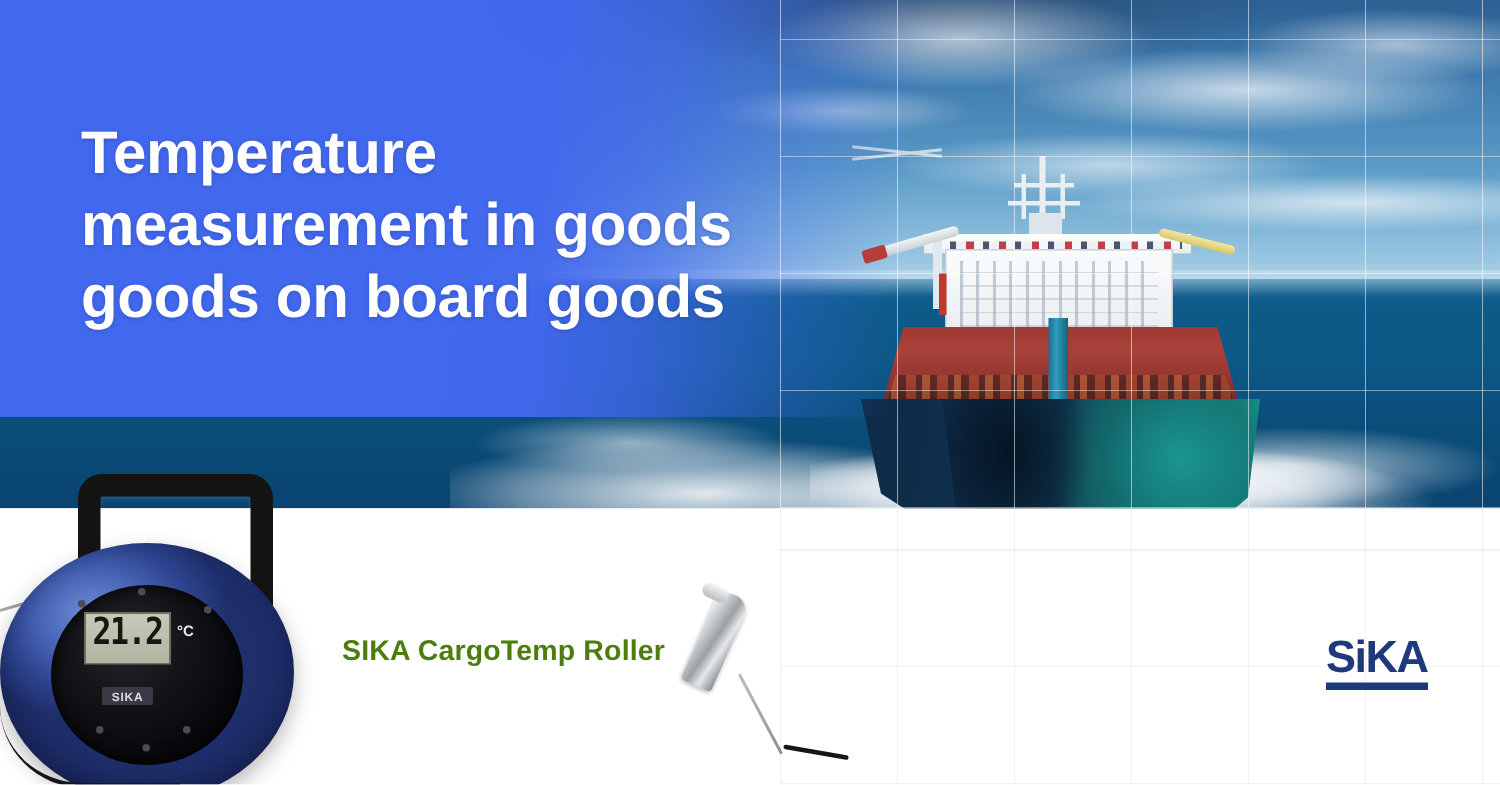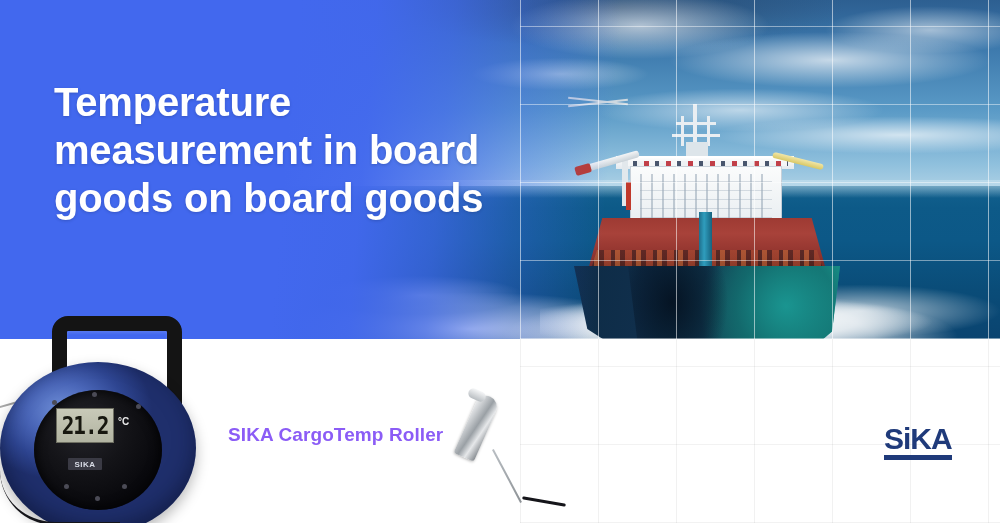--- a/index.html
+++ b/index.html
@@ -126,21 +126,21 @@
     clip-path:polygon(0% 0%, 100% 0%, 97% 52%, 78% 86%, 54% 100%, 30% 84%, 5% 50%);
   }
   .hull-shadow{
     position:absolute;left:60px;top:166px;width:120px;height:120px;
     background:radial-gradient(ellipse 70px 100px at 44px 36px, rgba(3,14,28,.85) 0%, rgba(3,14,28,.35) 55%, rgba(3,14,28,0) 80%);
     clip-path:polygon(0% 0%, 100% 0%, 88% 70%, 50% 100%, 8% 64%);
   }
 
   
   .blue-panel{
-    position:absolute;left:0;top:0;width:620px;height:339px;
+    position:absolute;left:0;top:0;width:620px;height:278px;
     background:linear-gradient(95deg,
       #4268ee 0%, #4268ee 46%, rgba(66,104,238,.96) 58%,
       rgba(66,104,238,.72) 70%, rgba(66,104,238,.34) 82%, rgba(66,104,238,0) 96%);
   }
 
   .headline{
     position:absolute;left:54px;top:78px;width:520px;
     color:#ffffff;
     font-size:40px;line-height:48px;font-weight:bold;
     letter-spacing:-.2px;
@@ -188,21 +188,21 @@
   .face{
     position:absolute;left:40px;top:90px;width:128px;height:120px;
     border-radius:50%;
     background:radial-gradient(ellipse 80px 80px at 50px 38px, #24242a 0%, #141418 52%, #08080c 100%);
     box-shadow:inset 0 0 12px rgba(0,0,0,.9);
   }
   .lcd{
     position:absolute;left:62px;top:108px;width:56px;height:33px;
     background:linear-gradient(#c8c9b8,#b2b4a2);
     border:1px solid #6e6f62;
-    display:flex;align-items:center;justify-content:center;
+    display:flex;align-items:flex-start;justify-content:center;
   }
   .lcd-text{
     font-family:"DejaVu Sans Mono","Liberation Mono",monospace;
     font-size:21px;font-weight:bold;color:#17170f;letter-spacing:-1px;
     transform:scaleY(1.18);
   }
   .unit{
     position:absolute;left:124px;top:116px;
     font-size:10px;font-weight:bold;color:#e8e8e8;
   }
@@ -247,21 +247,21 @@
   .roller-cable{
     position:absolute;left:0px;top:470px;width:200px;height:60px;
     border-bottom:3px solid #15151a;
     border-radius:0 0 0 120px;
     width:120px;height:52px;
   }
 
   
   .product-label{
     position:absolute;left:228px;top:424px;
-    font-size:19px;font-weight:bold;color:#8b5cf6;
+    font-size:19px;font-weight:bold;color:#4d7c0f;
     letter-spacing:.1px;
   }
 
   
   .sika-logo{
     position:absolute;left:884px;top:424px;
     width:82px;
   }
   .sika-word{
     font-size:30px;font-weight:bold;color:#1f3a7a;
@@ -304,21 +304,21 @@
       <div class="deck-detail"></div>
       <div class="funnel"></div>
       <div class="hull"></div>
       <div class="hull-shadow"></div>
 
     </div>
 
     <div class="blue-panel">
       <div class="headline">
         <span>Temperature</span>
-        <span>measurement in board</span>
+        <span>measurement in goods</span>
         <span>goods on board goods</span>
       </div>
     </div>
 
     <div class="grid-photo"></div>
   </div>
 
   <div class="bottom-bar"></div>
   <div class="grid-white"></div>
 

